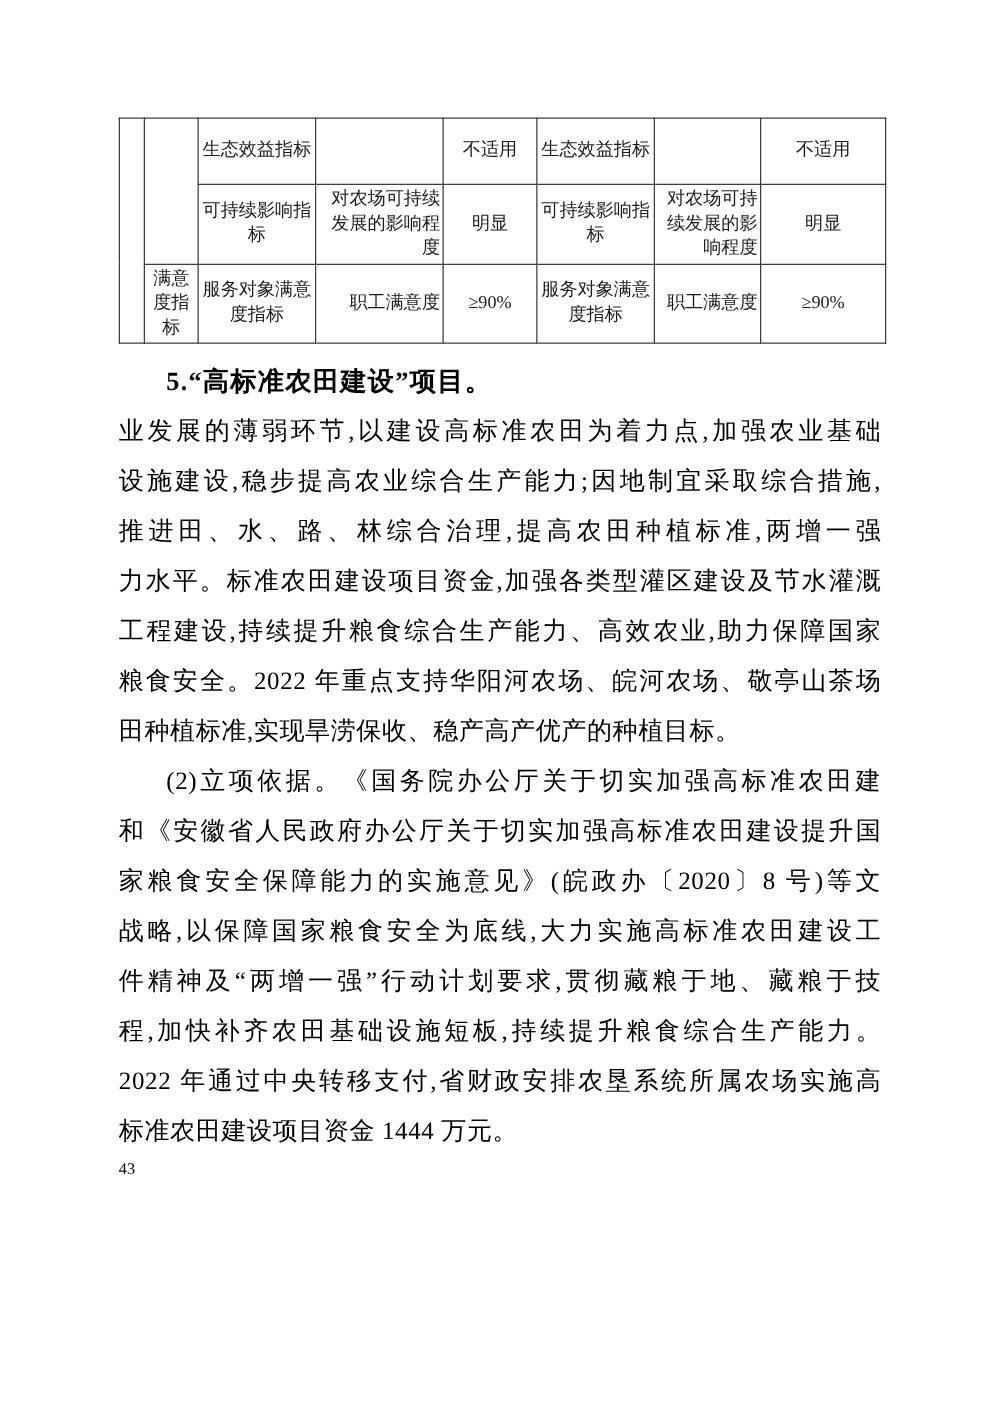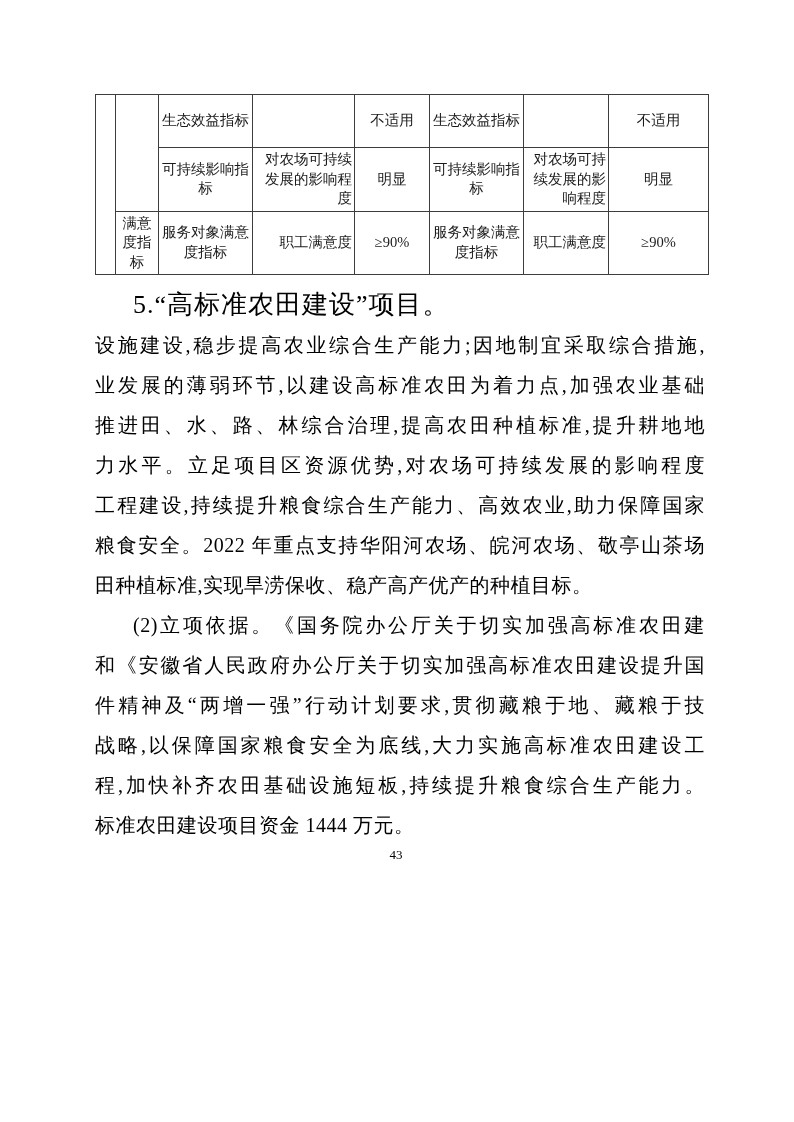--- a/index.html
+++ b/index.html
@@ -45,23 +45,23 @@
   table.indicator-table td.align-left {
     text-align: right;
   }
   tr.row-1 { height: 53px; }
   tr.row-2 { height: 58px; }
   tr.row-3 { height: 57px; }
 
   
   .section-heading {
     margin: 16px 0 6px 38px;
-    font-size: 26px;
+    font-size: 21px;
     line-height: 28px;
-    font-weight: normal;
+    font-weight: bold;
     letter-spacing: 1px;
   }
 
   
   .paragraph {
     margin: 0;
   }
   .text-line {
     width: 610px;
     font-size: 20px;
@@ -77,21 +77,21 @@
   .text-line.last {
     text-align-last: left;
   }
 
   
   .page-number {
     width: 610px;
     margin-top: 2px;
     padding-right: 8px;
     box-sizing: border-box;
-    text-align: center;
+    text-align: left;
     font-size: 13px;
     line-height: 16px;
   }
 </style>
 </head>
 <body>
 
 <div class="page">
   <div class="content">
 
@@ -133,34 +133,36 @@
         <td>服务对象满意度指标</td>
         <td class="align-left">职工满意度</td>
         <td>≥90%</td>
       </tr>
     </tbody>
       </table>
 
     <div class="section-heading">5.“高标准农田建设”项目。</div>
 
     <div class="paragraph">
+      <div class="text-line">业发展的薄弱环节,以建设高标准农田为着力点,加强农业基础</div>
       <div class="text-line">设施建设,稳步提高农业综合生产能力;因地制宜采取综合措施,</div>
-      <div class="text-line">业发展的薄弱环节,以建设高标准农田为着力点,加强农业基础</div>
-      <div class="text-line">推进田、水、路、林综合治理,提高农田种植标准,提升耕地地</div>
-      <div class="text-line">力水平。立足项目区资源优势,对农场可持续发展的影响程度</div>
+      <div class="text-line">推进田、水、路、林综合治理,提高农田种植标准,两增一强</div>
+      <div class="text-line">力水平。标准农田建设项目资金,加强各类型灌区建设及节水灌溉</div>
       <div class="text-line">工程建设,持续提升粮食综合生产能力、高效农业,助力保障国家</div>
       <div class="text-line">粮食安全。2022 年重点支持华阳河农场、皖河农场、敬亭山茶场</div>
       <div class="text-line last">田种植标准,实现旱涝保收、稳产高产优产的种植目标。</div>
     </div>
 
     <div class="paragraph">
       <div class="text-line first">(2)立项依据。《国务院办公厅关于切实加强高标准农田建</div>
       <div class="text-line">和《安徽省人民政府办公厅关于切实加强高标准农田建设提升国</div>
+      <div class="text-line">家粮食安全保障能力的实施意见》(皖政办〔2020〕8 号)等文</div>
+      <div class="text-line">战略,以保障国家粮食安全为底线,大力实施高标准农田建设工</div>
       <div class="text-line">件精神及“两增一强”行动计划要求,贯彻藏粮于地、藏粮于技</div>
-      <div class="text-line">战略,以保障国家粮食安全为底线,大力实施高标准农田建设工</div>
       <div class="text-line">程,加快补齐农田基础设施短板,持续提升粮食综合生产能力。</div>
+      <div class="text-line">2022 年通过中央转移支付,省财政安排农垦系统所属农场实施高</div>
       <div class="text-line last">标准农田建设项目资金 1444 万元。</div>
     </div>
 
     <div class="page-number">43</div>
 
   </div>
 </div>
 
 </body></html>

